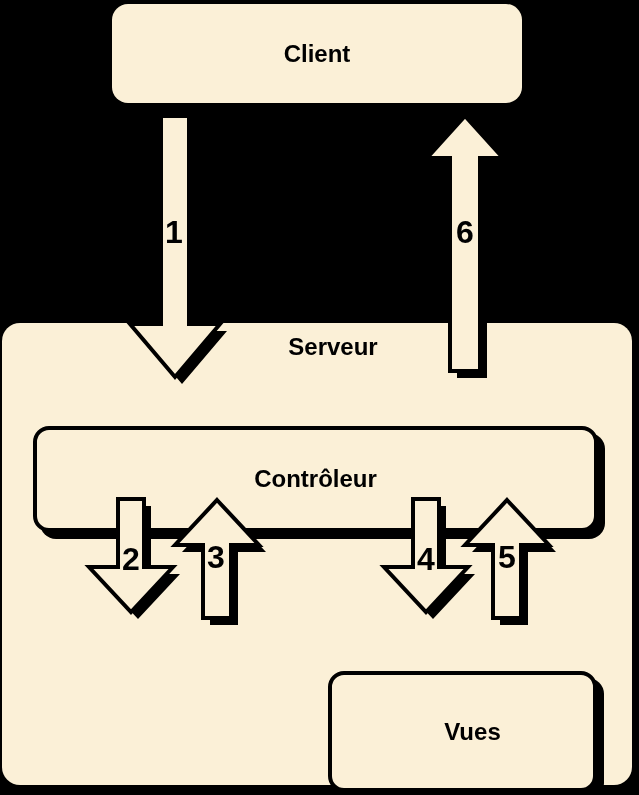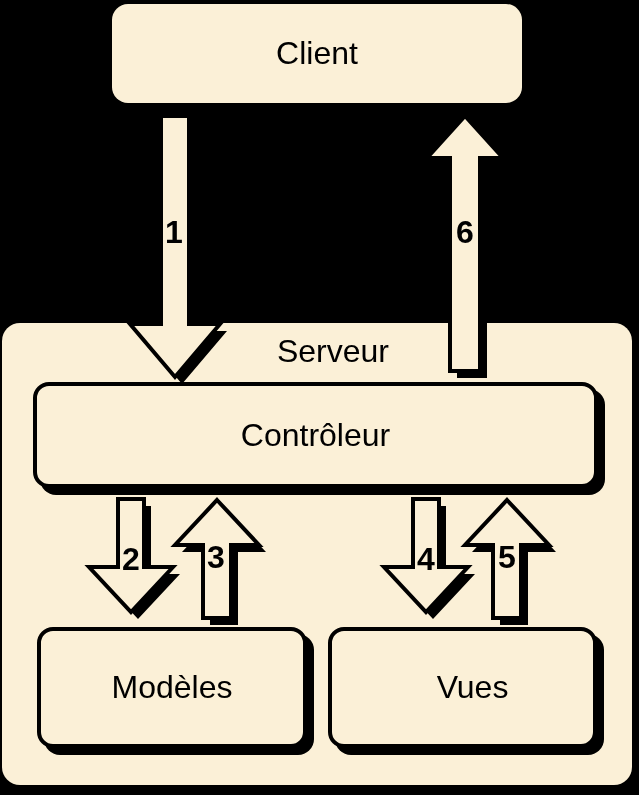--- a/index.html
+++ b/index.html
@@ -20,24 +20,25 @@
     position:absolute;
     background:var(--fill);
     display:flex;align-items:center;justify-content:center;
     box-sizing:border-box;
   }
   .plain{border-radius:16px;}
   .bordered{
     border:4.5px solid var(--line);
     border-radius:16px;
     box-shadow:7px 7px 0 var(--line);
+    margin-top:44px;
   }
   .label{
-    font-size:32px;
-    font-weight:400;
+    font-size:24px;
+    font-weight:700;
     color:var(--text);
     white-space:nowrap;
   }
   #client-box{left:112px;top:4px;width:410px;height:99px;}
   #server-box{left:2px;top:323px;width:630px;height:462px;border-radius:18px;}
   #server-label{
     position:absolute;top:12px;left:16px;width:100%;
     text-align:center;line-height:1;
   }
   #controller-box{left:33px;top:382px;width:565px;height:106px;}
@@ -69,23 +70,20 @@
   </div>
 
   <div class="box plain" id="server-box">
     <span class="label" id="server-label">Serveur</span>
   </div>
 
   <div class="box bordered" id="controller-box">
     <span class="label">Contrôleur</span>
   </div>
 
-  <div class="box bordered" id="models-box">
-    <span class="label">Modèles</span>
-  </div>
 
   <div class="box bordered" id="views-box">
     <span class="label">Vues</span>
   </div>
 
   <svg id="arrow-layer" viewBox="0 0 639 795" xmlns="http://www.w3.org/2000/svg">
 
     <g>
       <polygon class="arrow-shadow" transform="translate(7,7)" points="161,116 189,116 189,324 220,324 175,377 130,324 161,324"></polygon>
       <polygon class="arrow-body" points="161,116 189,116 189,324 220,324 175,377 130,324 161,324"></polygon>

